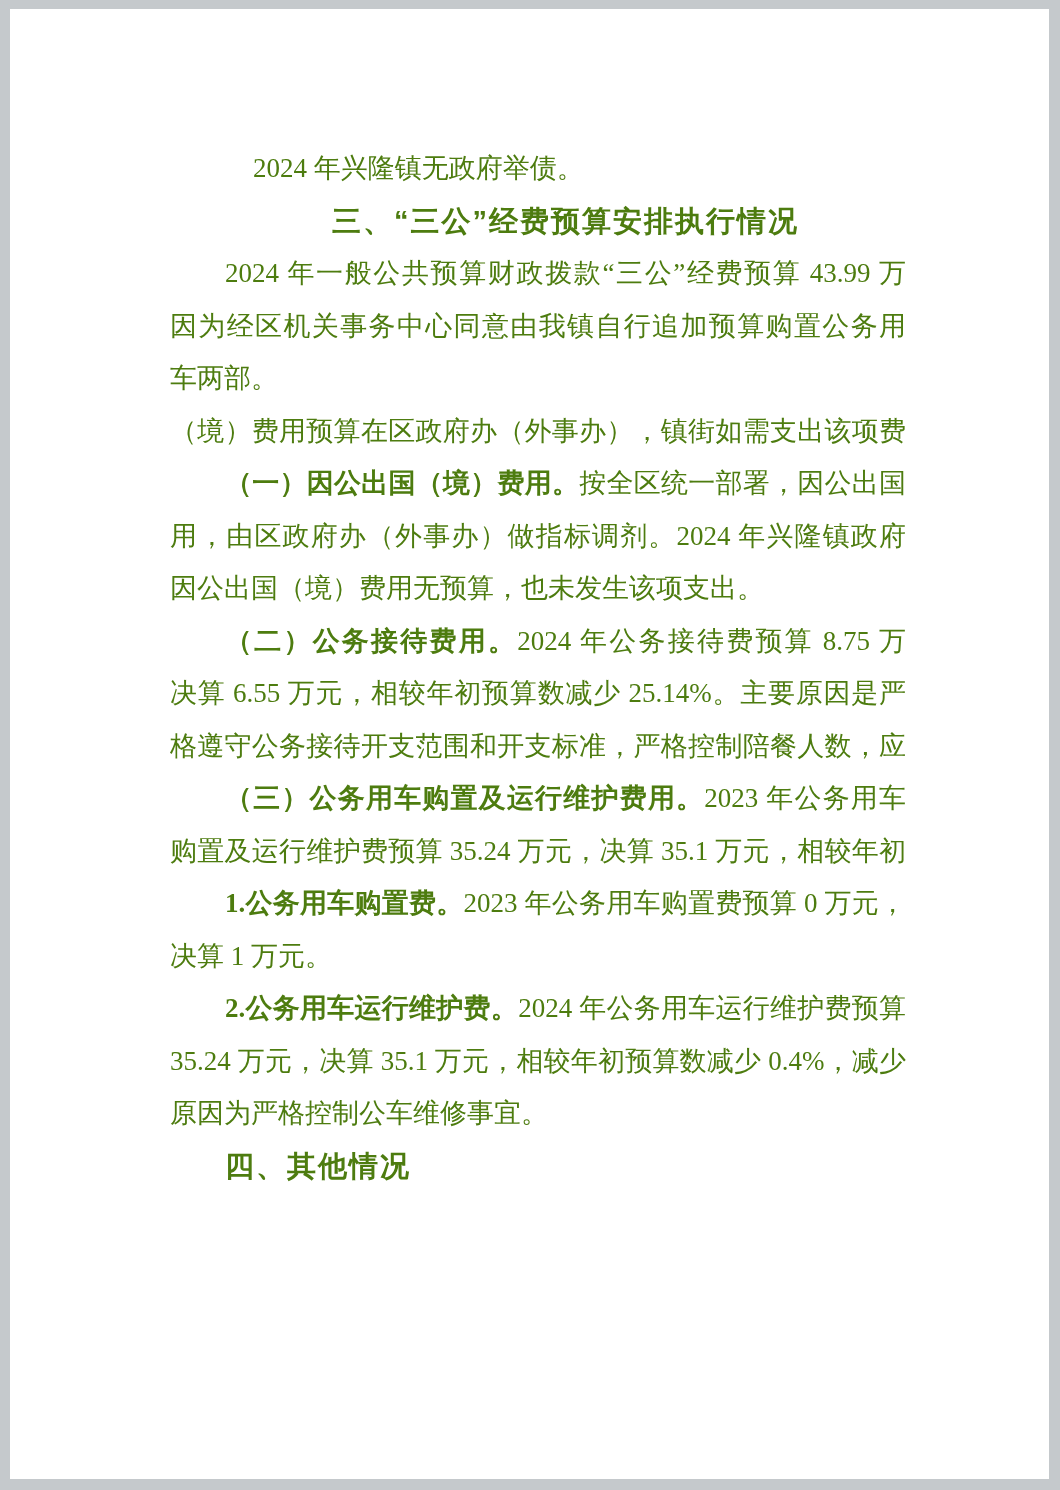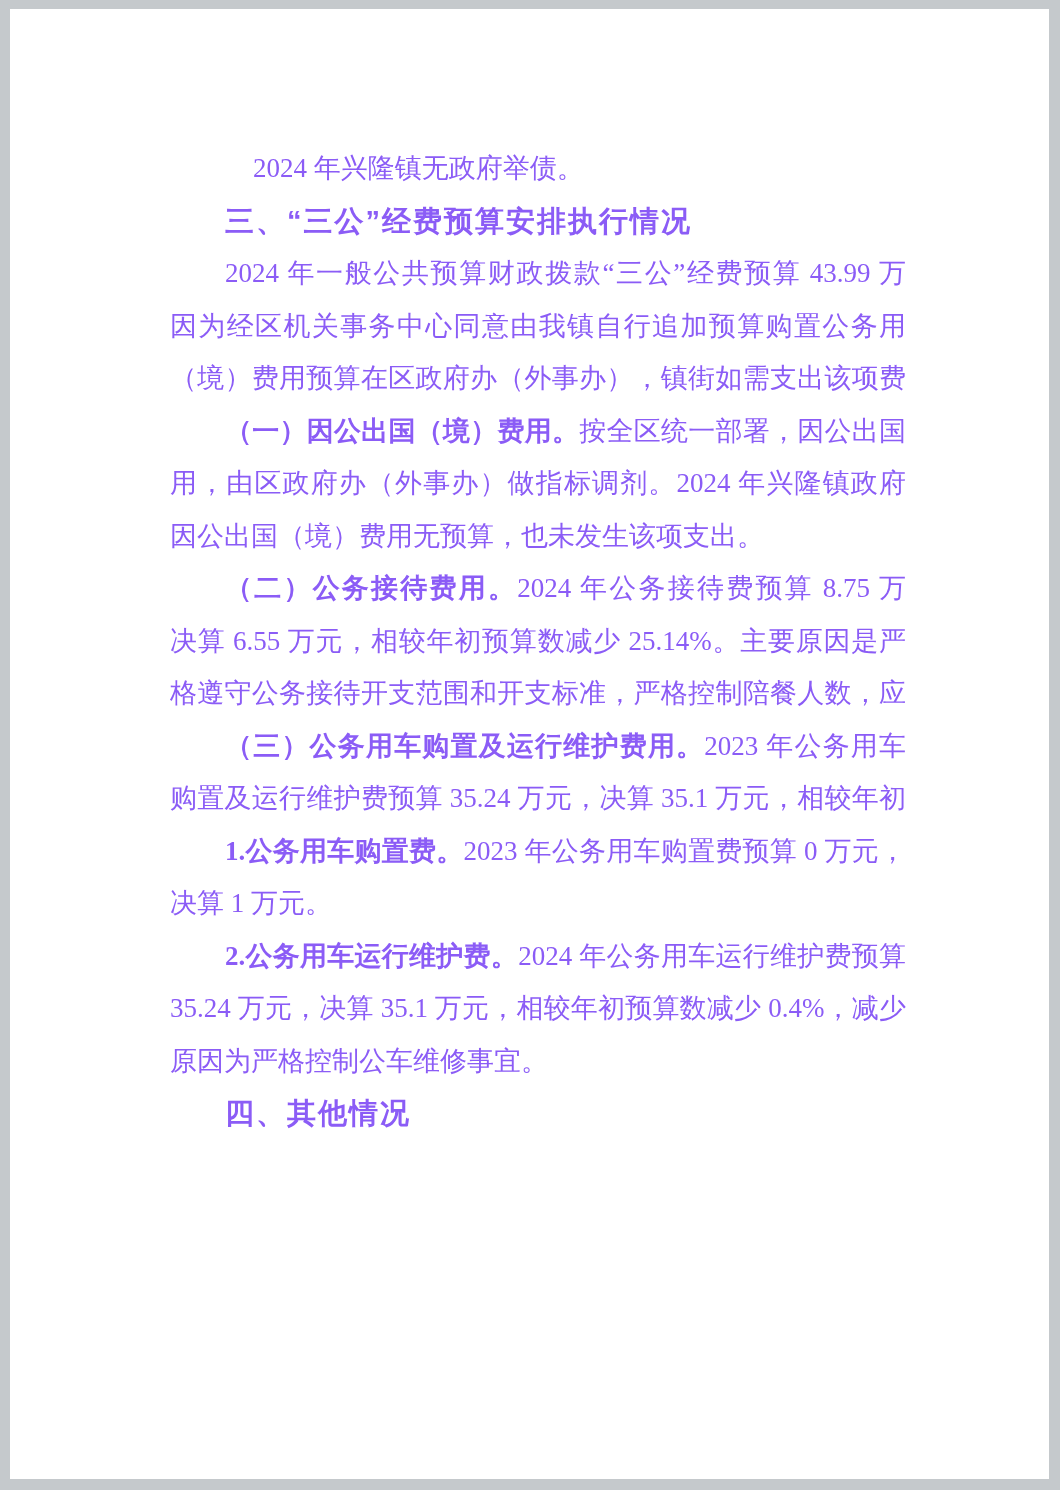--- a/index.html
+++ b/index.html
@@ -53,30 +53,31 @@
     letter-spacing: 2px;
   }
   .seg { font-weight: 400; }
   .seg.bold { font-weight: 700; }
 </style>
 </head>
 <body style="background: rgb(197, 201, 204);">
 
 <div class="viewer">
   <div class="paper" style="background: rgb(255, 255, 255);">
-    <div class="content" id="doc-content" style="color: #8b5cf6;">
+    <div class="content" id="doc-content" style="color: #4d7c0f;">
         <div class="block body">
           <div class="line" style="padding-left: 83px;"><span class="seg">2024 年兴隆镇无政府举债。</span></div>
         </div>
         <div class="block heading">
-          <div class="line" style="padding-left: 55px;"><span class="seg bold">三、“三公”经费预算安排执行情况</span></div>
+          <div class="line" style="padding-left: 55px; text-align: center;"><span class="seg bold">三、“三公”经费预算安排执行情况</span></div>
         </div>
         <div class="block body">
           <div class="line justify" style="padding-left: 55px;"><span class="seg">2024 年一般公共预算财政拨款“三公”经费预算 43.99 万</span></div>
           <div class="line justify"><span class="seg">因为经区机关事务中心同意由我镇自行追加预算购置公务用</span></div>
+          <div class="line"><span class="seg">车两部。</span></div>
         </div>
         <div class="block body">
           <div class="line justify"><span class="seg">（境）费用预算在区政府办（外事办），镇街如需支出该项费</span></div>
           <div class="line justify" style="padding-left: 55px;"><span class="seg bold">（一）因公出国（境）费用。</span><span class="seg">按全区统一部署，因公出国</span></div>
           <div class="line justify"><span class="seg">用，由区政府办（外事办）做指标调剂。2024 年兴隆镇政府</span></div>
           <div class="line"><span class="seg">因公出国（境）费用无预算，也未发生该项支出。</span></div>
         </div>
         <div class="block body">
           <div class="line justify" style="padding-left: 55px;"><span class="seg bold">（二）公务接待费用。</span><span class="seg">2024 年公务接待费预算 8.75 万元，</span></div>
           <div class="line justify"><span class="seg">决算 6.55 万元，相较年初预算数减少 25.14%。主要原因是严</span></div>

